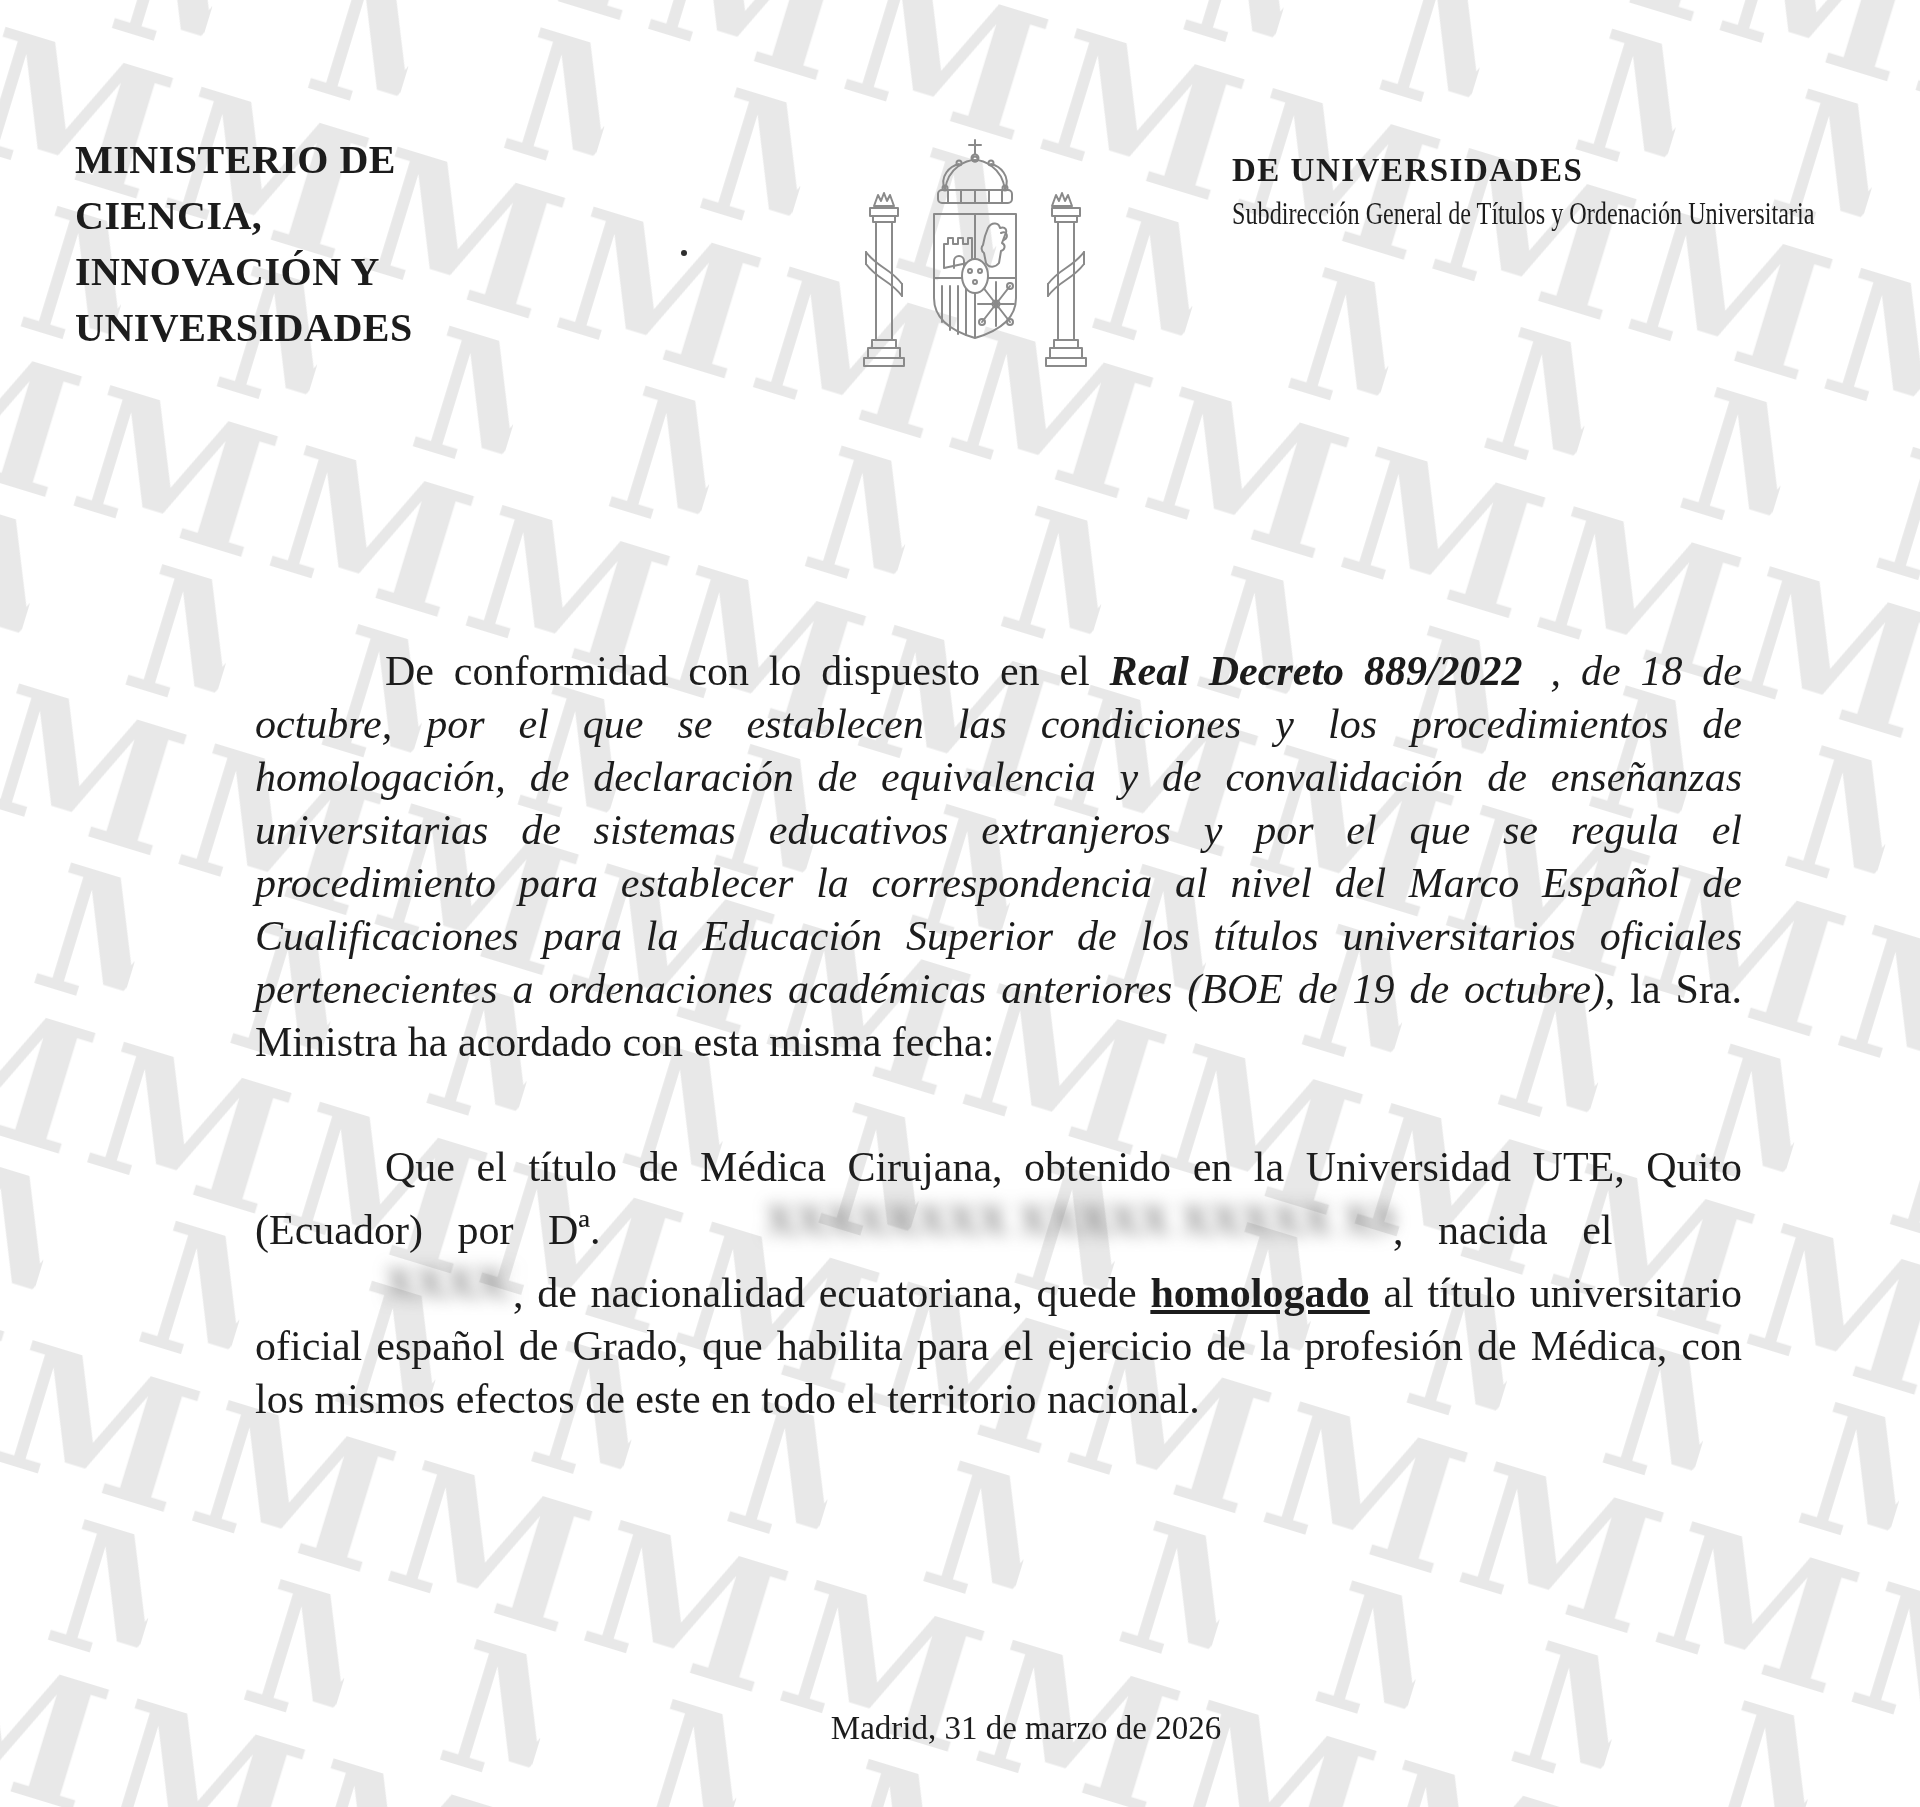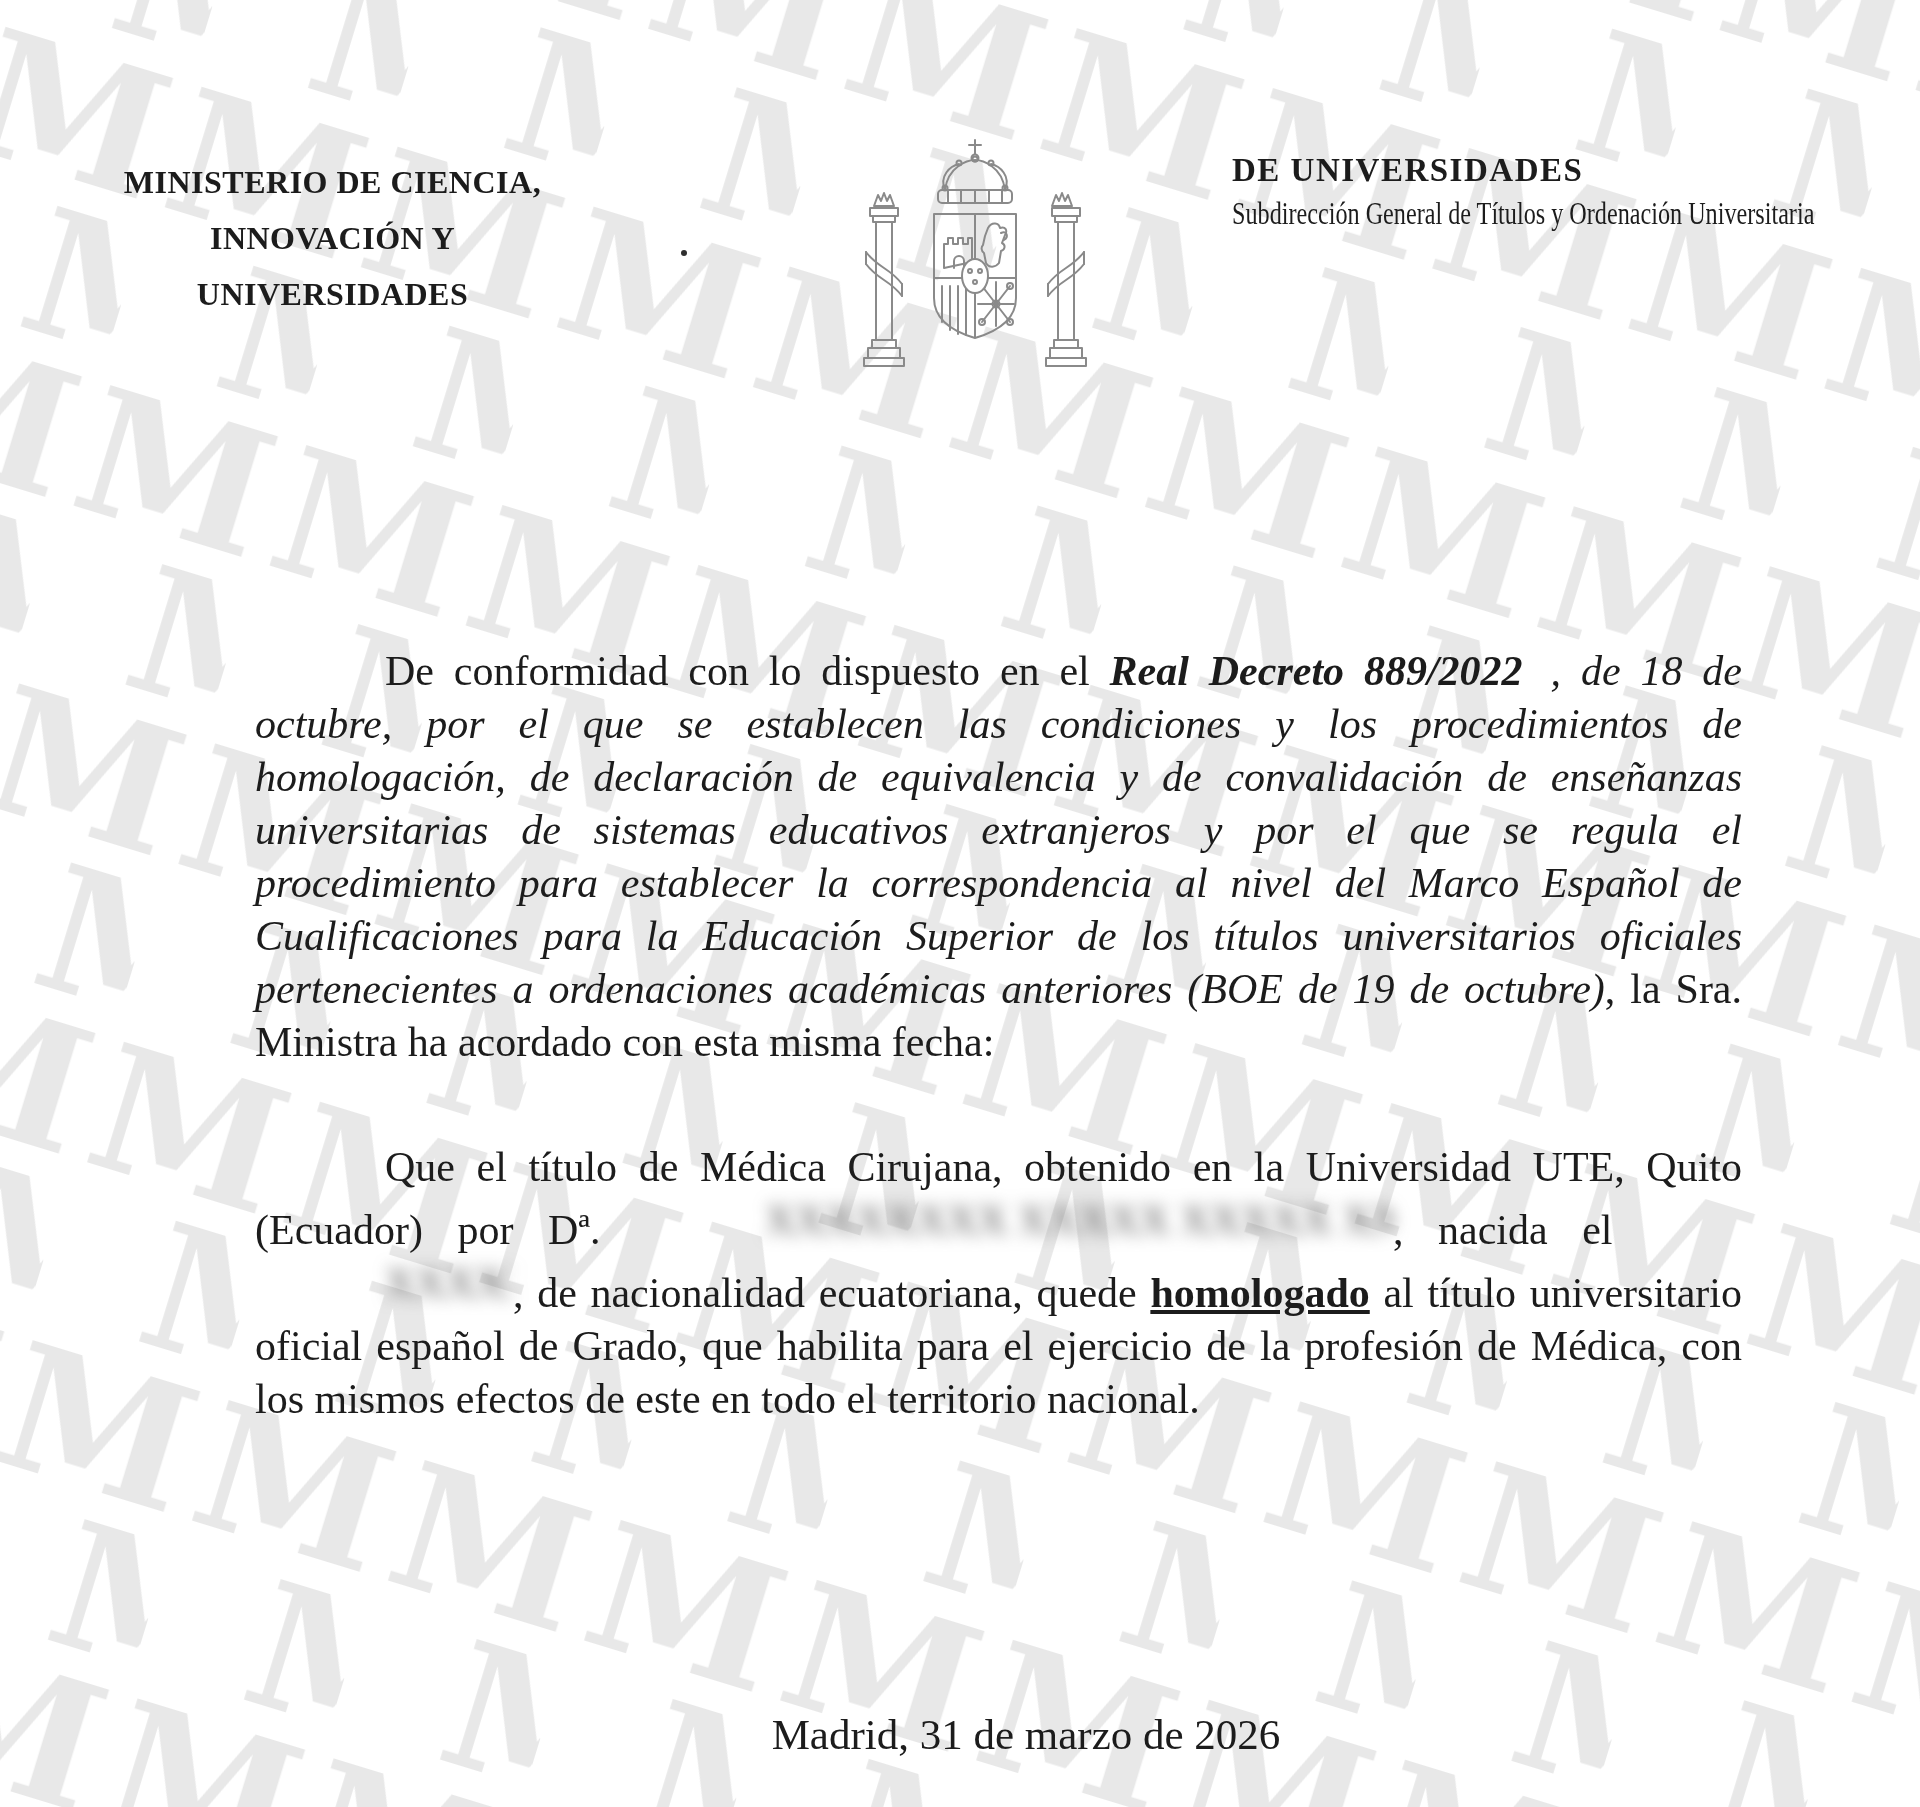--- a/index.html
+++ b/index.html
@@ -8,22 +8,22 @@
     width:1920px;height:1807px;
     background:#ffffff;
     overflow:hidden;
     font-family:"Liberation Serif","DejaVu Serif",serif;
     color:#1c1c1c;
   }
   .watermark{position:absolute;left:0;top:0;width:1920px;height:1807px;z-index:0;}
   .content{position:absolute;left:0;top:0;width:100%;height:100%;z-index:1;}
 
   .header-left{
-    position:absolute;left:75px;top:154px;width:515px;
-    text-align:center;font-weight:bold;font-size:32px;line-height:56px;
+    position:absolute;left:75px;top:132px;width:515px;
+    font-weight:bold;font-size:40px;line-height:56px;
     letter-spacing:0.5px;
   }
   .escudo{position:absolute;left:860px;top:130px;width:230px;height:266px;}
   .scan-speck{position:absolute;left:681px;top:250px;width:6px;height:6px;
     background:#2e2e2e;border-radius:50%;filter:blur(0.5px);}
 
   .header-right{position:absolute;left:1232px;top:148px;width:620px;}
   .header-right .sg{font-size:33px;font-weight:bold;line-height:44px;letter-spacing:1.5px;}
   .header-right .sub{font-size:31px;margin-top:4px;white-space:nowrap;
     transform:scaleX(0.78);transform-origin:left top;}
@@ -41,21 +41,21 @@
   .redacted{
     display:inline-block;overflow:hidden;white-space:nowrap;
     filter:blur(8px);color:#5a5a5a;max-height:50px;vertical-align:baseline;
   }
   .w-name{width:758px;}
   .w-d1{width:95px;}
   .w-d2{width:258px;}
 
   .dateline{
     position:absolute;left:255px;top:1710px;width:1487px;
-    text-align:center;font-size:43px;text-indent:55px;
+    text-align:center;font-size:33px;text-indent:55px;
   }
 </style>
 </head>
 <body>
 
 <div class="page">
 
   <svg class="watermark" xmlns="http://www.w3.org/2000/svg" width="1920" height="1807">
     <defs>
       <pattern id="wm" patternUnits="userSpaceOnUse" width="205" height="312" patternTransform="rotate(17)">

